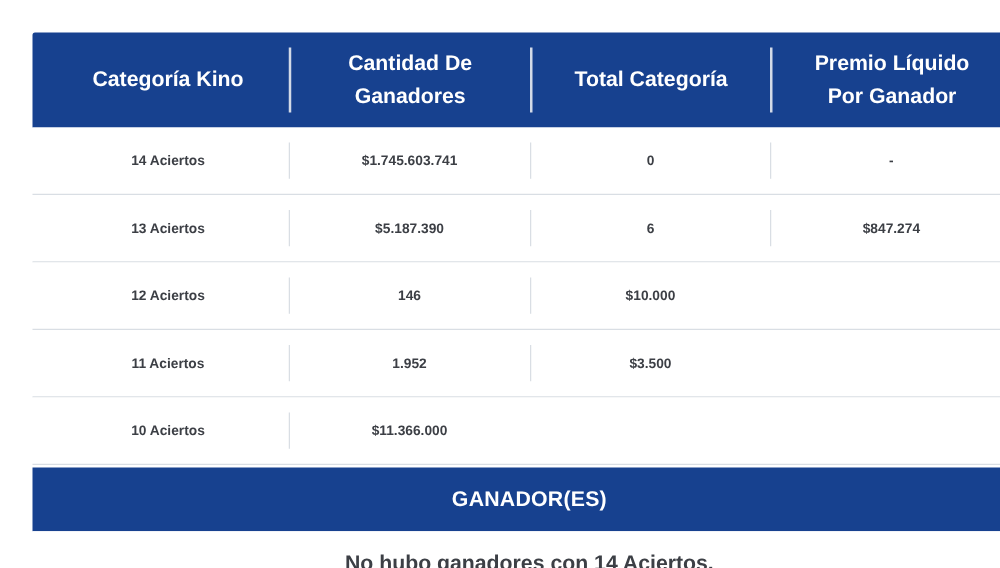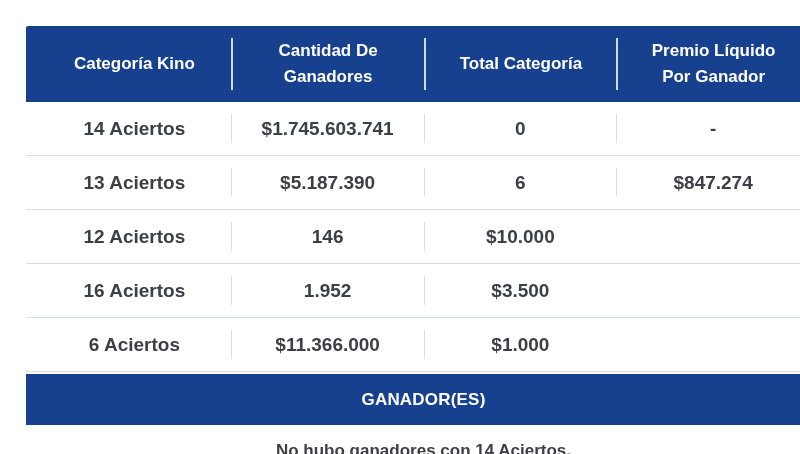--- a/index.html
+++ b/index.html
@@ -41,21 +41,21 @@
     height: 54px;
     background: #ffffff;
     border-bottom: 1px solid var(--row-border, #d9dee4);
   }
   .data-cell {
     flex: 0 0 25%;
     display: flex;
     align-items: center;
     justify-content: center;
     font-weight: bold;
-    font-size: 19px;
+    font-size: 11px;
     color: var(--cell-text, #3c3f45);
   }
   .data-cell + .data-cell {
     border-left: 1px solid var(--row-border, #d9dee4);
   }
   
   .winners-band {
     margin-top: 2px;
     height: 51px;
     background: var(--brand-blue, #17418F);
@@ -105,28 +105,27 @@
     <div class="data-cell">$847.274</div>
   </div>
 
   <div class="data-row">
     <div class="data-cell">12 Aciertos</div>
     <div class="data-cell">146</div>
     <div class="data-cell">$10.000</div>
   </div>
 
   <div class="data-row">
-    <div class="data-cell">16 Aciertos</div>
+    <div class="data-cell">11 Aciertos</div>
     <div class="data-cell">1.952</div>
     <div class="data-cell">$3.500</div>
   </div>
 
   <div class="data-row">
-    <div class="data-cell">6 Aciertos</div>
+    <div class="data-cell">10 Aciertos</div>
     <div class="data-cell">$11.366.000</div>
-    <div class="data-cell">$1.000</div>
   </div>
 
   <div class="winners-band">GANADOR(ES)</div>
 
   <div class="footer-note">No hubo ganadores con 14 Aciertos.</div>
 
 </div>
 
 </body></html>

